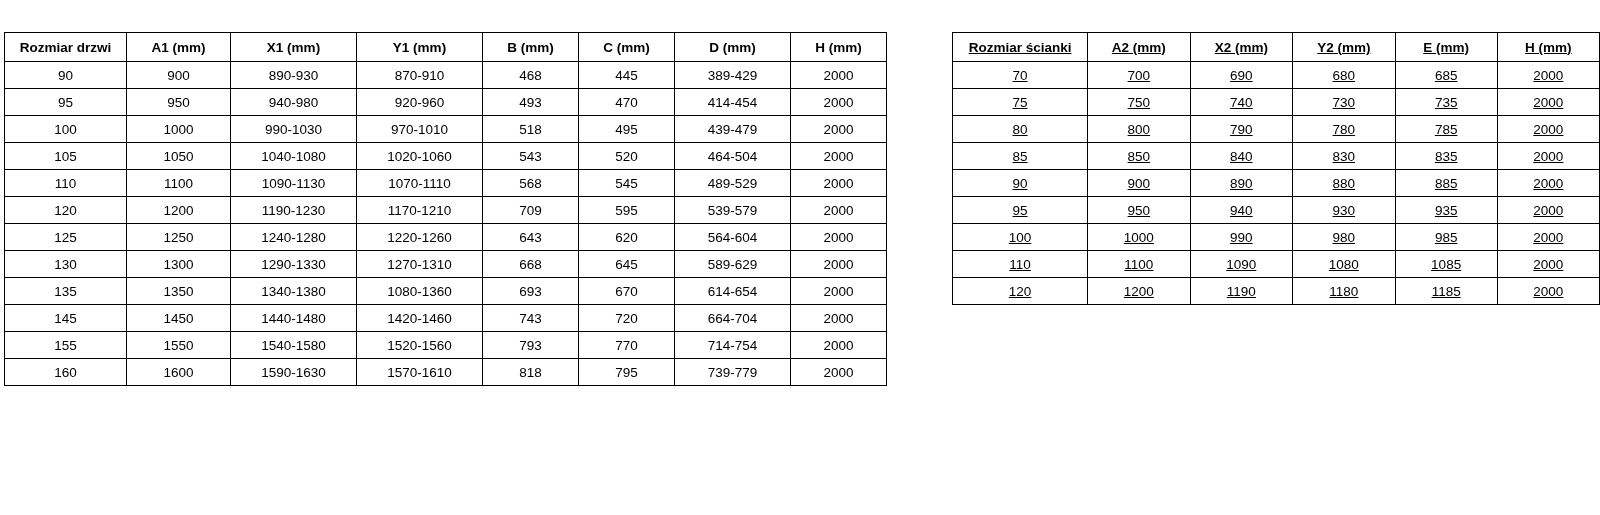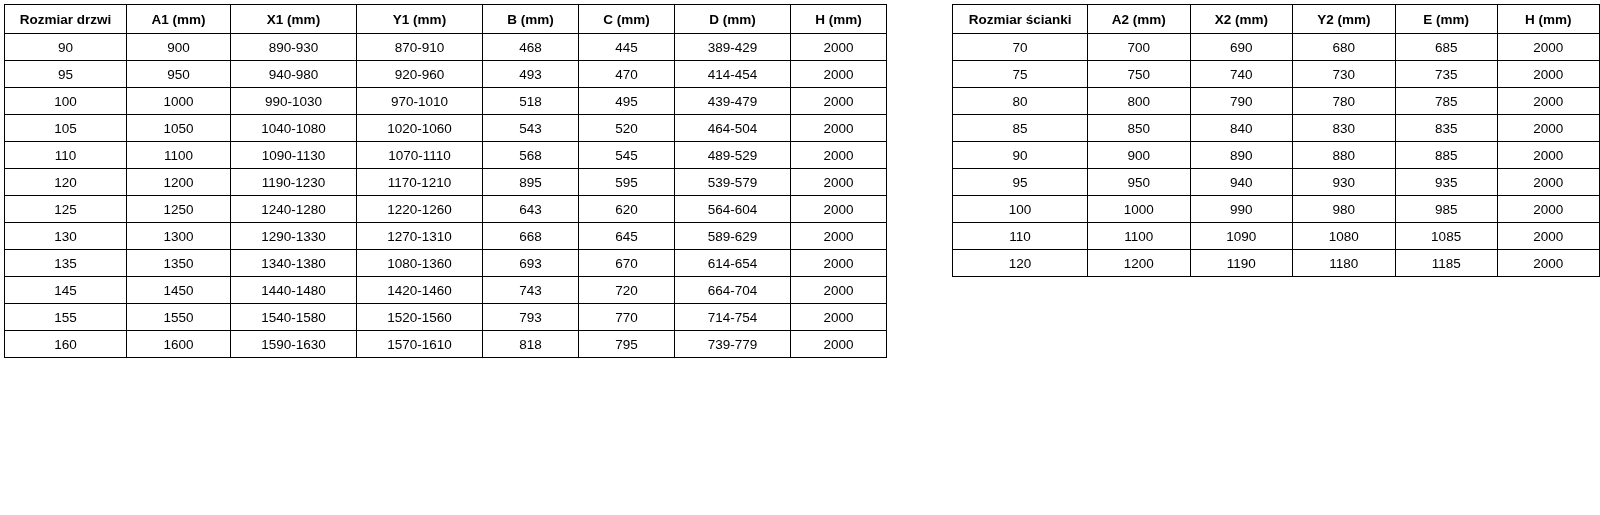--- a/index.html
+++ b/index.html
@@ -11,27 +11,28 @@
     width: 1600px;
     height: 515px;
     font-family: "Liberation Sans", sans-serif;
     color: #000000;
     overflow: hidden;
   }
   .page {
     position: relative;
     width: 1600px;
     height: 443px;
+    margin-top: 28px;
   }
   .table-wrap {
     position: absolute;
     top: 4px;
   }
   #doors-wrap { left: 4px; }
-  #walls-wrap { left: 952px; }
+  #walls-wrap { left: 952px; text-decoration: underline; }
 
   table.data {
     border-collapse: collapse;
     table-layout: fixed;
   }
   table.data td, table.data th {
     border: 1px solid #000000;
     text-align: center;
     vertical-align: middle;
     font-size: 13.5px;
@@ -143,21 +144,21 @@
             <td>568</td>
             <td>545</td>
             <td>489-529</td>
             <td>2000</td>
           </tr>
           <tr>
             <td>120</td>
             <td>1200</td>
             <td>1190-1230</td>
             <td>1170-1210</td>
-            <td>895</td>
+            <td>709</td>
             <td>595</td>
             <td>539-579</td>
             <td>2000</td>
           </tr>
           <tr>
             <td>125</td>
             <td>1250</td>
             <td>1240-1280</td>
             <td>1220-1260</td>
             <td>643</td>

